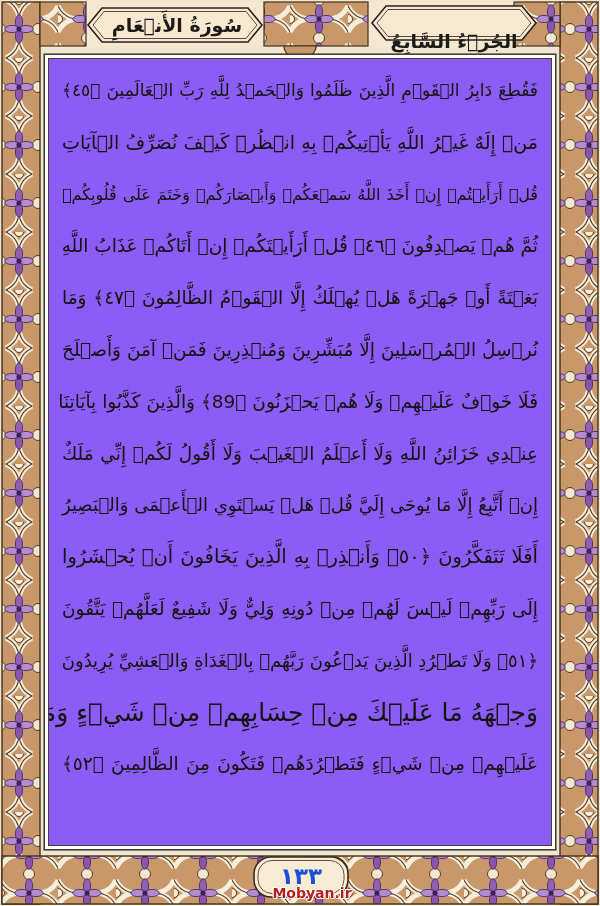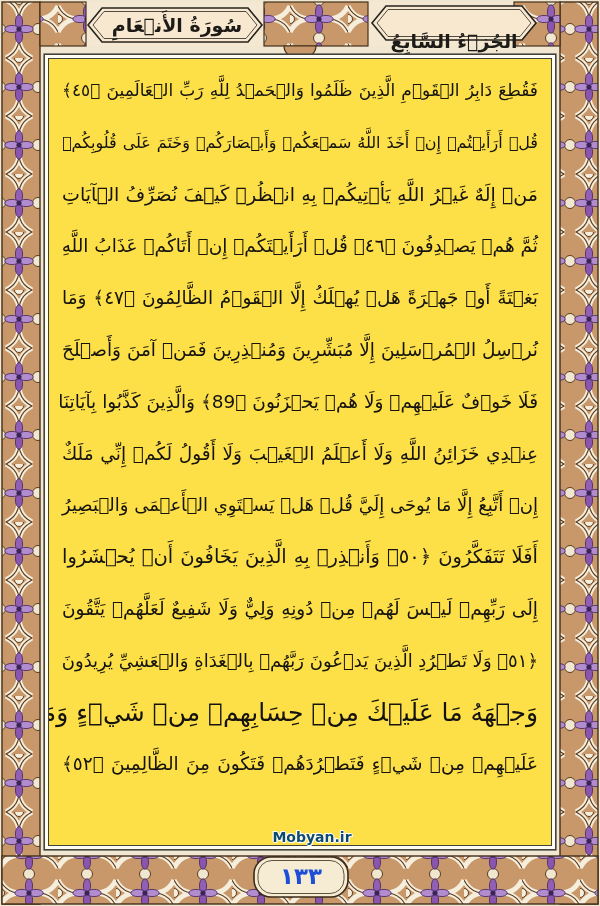--- a/index.html
+++ b/index.html
@@ -16,21 +16,21 @@
     position:absolute;height:36px;display:flex;align-items:center;justify-content:center;
     direction:rtl;font-size:19px;font-weight:bold;color:#1d1b18;
     font-family:"DejaVu Sans",sans-serif;letter-spacing:0;
   }
   .label-surah{left:92px;top:7px;width:170px;}
   .label-juz{left:376px;top:23px;width:156px;text-align:center;}
 
   
   .text-frame{
     position:absolute;left:48px;top:58px;width:504px;height:788px;
-    background:#fde047;
+    background:#8b5cf6;
     border:1.3px solid #43413c;
     box-shadow:0 0 0 3px #fffdf4, 0 0 0 4.6px #43413c;
     box-sizing:border-box;
     padding:6px 13px 4px 13px;
     overflow:hidden;
   }
   .line{
     direction:rtl;
     height:51.8px;line-height:51.8px;
     font-size:24px;color:#15130f;
@@ -39,23 +39,23 @@
     font-family:"DejaVu Sans",sans-serif;
   }
 
   
   .page-number{
     position:absolute;left:258px;top:858px;width:86px;height:36px;
     display:flex;align-items:center;justify-content:center;
     font-size:23px;font-weight:bold;color:#1d4ed8;direction:rtl;
   }
   .watermark{
-    position:absolute;left:252px;top:828px;width:120px;height:18px;
+    position:absolute;left:252px;top:884px;width:120px;height:18px;
     display:flex;align-items:center;justify-content:center;
-    font-size:14px;font-weight:bold;color:#0c4a6e;
+    font-size:14px;font-weight:bold;color:#b91c1c;
     text-shadow:-1px 0 #fff,1px 0 #fff,0 -1px #fff,0 1px #fff,1px 1px #fff,-1px -1px #fff;
     font-family:"DejaVu Sans",sans-serif;
   }
 </style>
 </head>
 <body>
 
 <div class="stage">
 
   <svg class="ornament" width="600" height="906" viewBox="0 0 600 906" aria-hidden="true">
@@ -118,22 +118,22 @@
       <rect x="254" y="857" width="94" height="40" rx="17" fill="#f6ecd4" stroke="#3a2a18" stroke-width="1.6"></rect>
       <rect x="258" y="860.5" width="86" height="33" rx="14" fill="none" stroke="#3a2a18" stroke-width="0.8"></rect>
     </g>
   </svg>
 
   <div class="cartouche-label label-surah">سُورَةُ الأَنۡعَامِ</div>
   <div class="cartouche-label label-juz">الجُزۡءُ السَّابِعُ</div>
 
   <div class="text-frame">
     <div class="line" style="font-size: 17px;">فَقُطِعَ دَابِرُ الۡقَوۡمِ الَّذِينَ ظَلَمُوا وَالۡحَمۡدُ لِلَّهِ رَبِّ الۡعَالَمِينَ ﴿٤٥﴾</div>
+    <div class="line" style="font-size: 19px;">مَنۡ إِلَهٌ غَيۡرُ اللَّهِ يَأۡتِيكُمۡ بِهِ انۡظُرۡ كَيۡفَ نُصَرِّفُ الۡآيَاتِ</div>
     <div class="line" style="font-size: 16px;">قُلۡ أَرَأَيۡتُمۡ إِنۡ أَخَذَ اللَّهُ سَمۡعَكُمۡ وَأَبۡصَارَكُمۡ وَخَتَمَ عَلَى قُلُوبِكُمۡ</div>
-    <div class="line" style="font-size: 19px;">مَنۡ إِلَهٌ غَيۡرُ اللَّهِ يَأۡتِيكُمۡ بِهِ انۡظُرۡ كَيۡفَ نُصَرِّفُ الۡآيَاتِ</div>
     <div class="line" style="font-size: 18.5px;">ثُمَّ هُمۡ يَصۡدِفُونَ ﴿٤٦﴾ قُلۡ أَرَأَيۡتَكُمۡ إِنۡ أَتَاكُمۡ عَذَابُ اللَّهِ</div>
     <div class="line" style="font-size: 18.5px;">بَغۡتَةً أَوۡ جَهۡرَةً هَلۡ يُهۡلَكُ إِلَّا الۡقَوۡمُ الظَّالِمُونَ ﴿٤٧﴾ وَمَا</div>
     <div class="line" style="font-size: 18.5px;">نُرۡسِلُ الۡمُرۡسَلِينَ إِلَّا مُبَشِّرِينَ وَمُنۡذِرِينَ فَمَنۡ آمَنَ وَأَصۡلَحَ</div>
     <div class="line" style="font-size: 18.5px;">فَلَا خَوۡفٌ عَلَيۡهِمۡ وَلَا هُمۡ يَحۡزَنُونَ ﴿89﴾ وَالَّذِينَ كَذَّبُوا بِآيَاتِنَا</div>
     <div class="line" style="font-size: 18.5px;">عِنۡدِي خَزَائِنُ اللَّهِ وَلَا أَعۡلَمُ الۡغَيۡبَ وَلَا أَقُولُ لَكُمۡ إِنِّي مَلَكٌ</div>
     <div class="line" style="font-size: 18px;">إِنۡ أَتَّبِعُ إِلَّا مَا يُوحَى إِلَيَّ قُلۡ هَلۡ يَسۡتَوِي الۡأَعۡمَى وَالۡبَصِيرُ</div>
     <div class="line" style="font-size: 19.5px;">أَفَلَا تَتَفَكَّرُونَ ﴿٥٠﴾ وَأَنۡذِرۡ بِهِ الَّذِينَ يَخَافُونَ أَنۡ يُحۡشَرُوا</div>
     <div class="line" style="font-size: 18.5px;">إِلَى رَبِّهِمۡ لَيۡسَ لَهُمۡ مِنۡ دُونِهِ وَلِيٌّ وَلَا شَفِيعٌ لَعَلَّهُمۡ يَتَّقُونَ</div>
     <div class="line" style="font-size: 18px;">﴿٥١﴾ وَلَا تَطۡرُدِ الَّذِينَ يَدۡعُونَ رَبَّهُمۡ بِالۡغَدَاةِ وَالۡعَشِيِّ يُرِيدُونَ</div>
     <div class="line" style="font-size: 25px;">وَجۡهَهُ مَا عَلَيۡكَ مِنۡ حِسَابِهِمۡ مِنۡ شَيۡءٍ وَمَا مِنۡ حِسَابِكَ</div>

